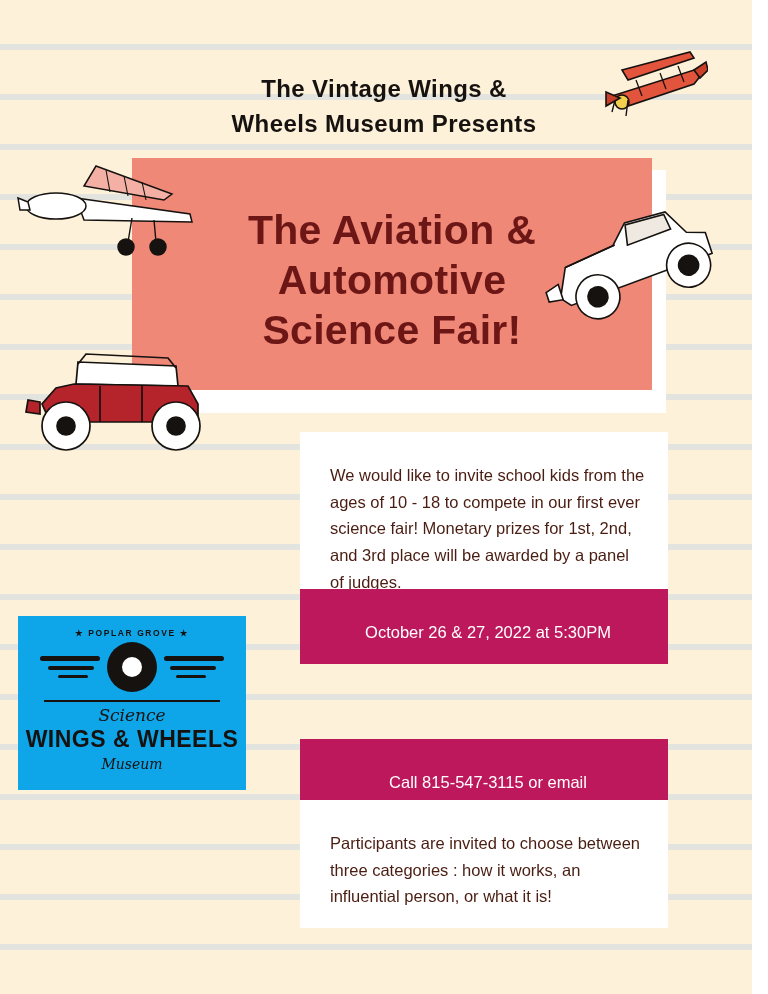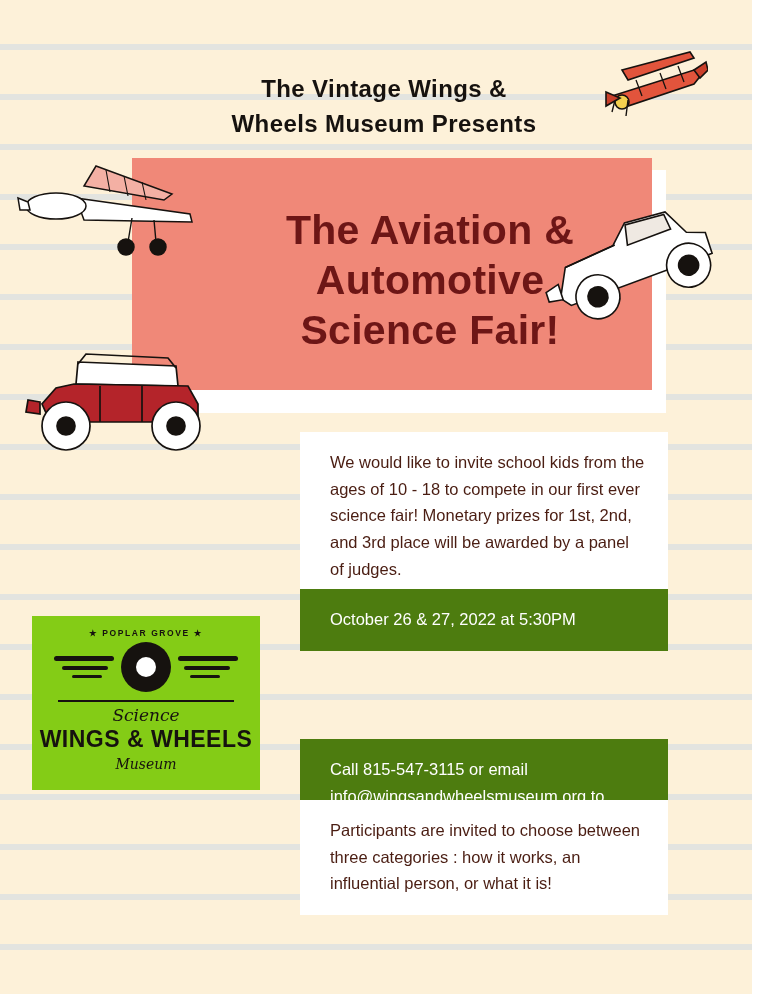--- a/index.html
+++ b/index.html
@@ -71,67 +71,67 @@
     left: 132px;
     top: 205px;
     width: 520px;
     text-align: center;
     color: #6d1616;
     font-size: 41px;
     font-weight: bold;
     line-height: 1.22;
     letter-spacing: 0.3px;
     z-index: 5;
-    padding-left: 38px;
   }
   .banner-sub {
     position: absolute;
     left: 132px;
     top: 343px;
     width: 520px;
     text-align: center;
     color: #ffffff;
     font-size: 25px;
     letter-spacing: 0.8px;
     z-index: 5;
   }
 
   
   .info-block {
     position: absolute;
     left: 300px;
     width: 368px;
     box-sizing: border-box;
-    padding: 17px 22px 18px 30px;
+    padding: 30px 22px 18px 30px;
     font-size: 16.5px;
     line-height: 1.62;
     z-index: 5;
   }
   .light {
     background: #ffffff;
     color: #4a1d12;
   }
   .dark {
-    background: #4d7c0f;
+    background: #be185d;
     color: #ffffff;
+    text-align: center;
   }
   #block-intro { top: 432px; }
   #block-date  { top: 589px; }
   #block-place { top: 664px; }
   #block-call  { top: 739px; }
   #block-cats  { top: 800px; }
 
   
   .logo-card {
     position: absolute;
-    left: 32px;
+    left: 18px;
     top: 616px;
     width: 228px;
     height: 174px;
-    background: #84cc16;
+    background: #0ea5e9;
     z-index: 5;
     text-align: center;
   }
   .logo-arc {
     font-size: 8.5px;
     letter-spacing: 1.6px;
     font-weight: bold;
     color: #16120f;
     margin-top: 12px;
   }

